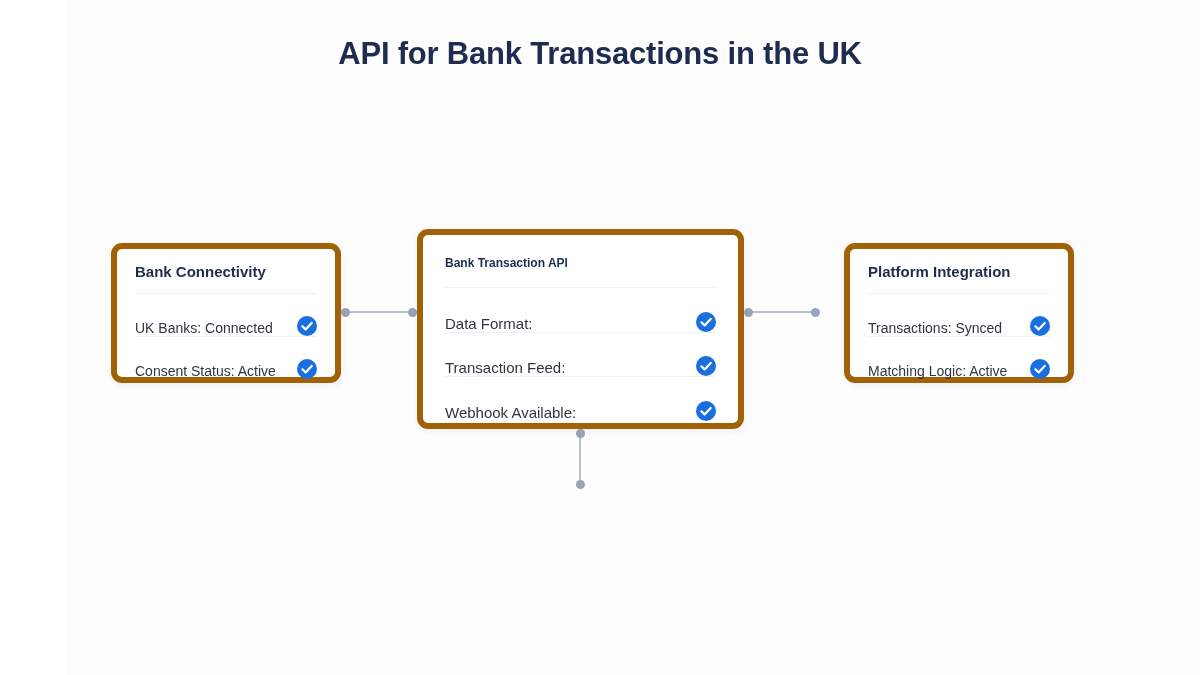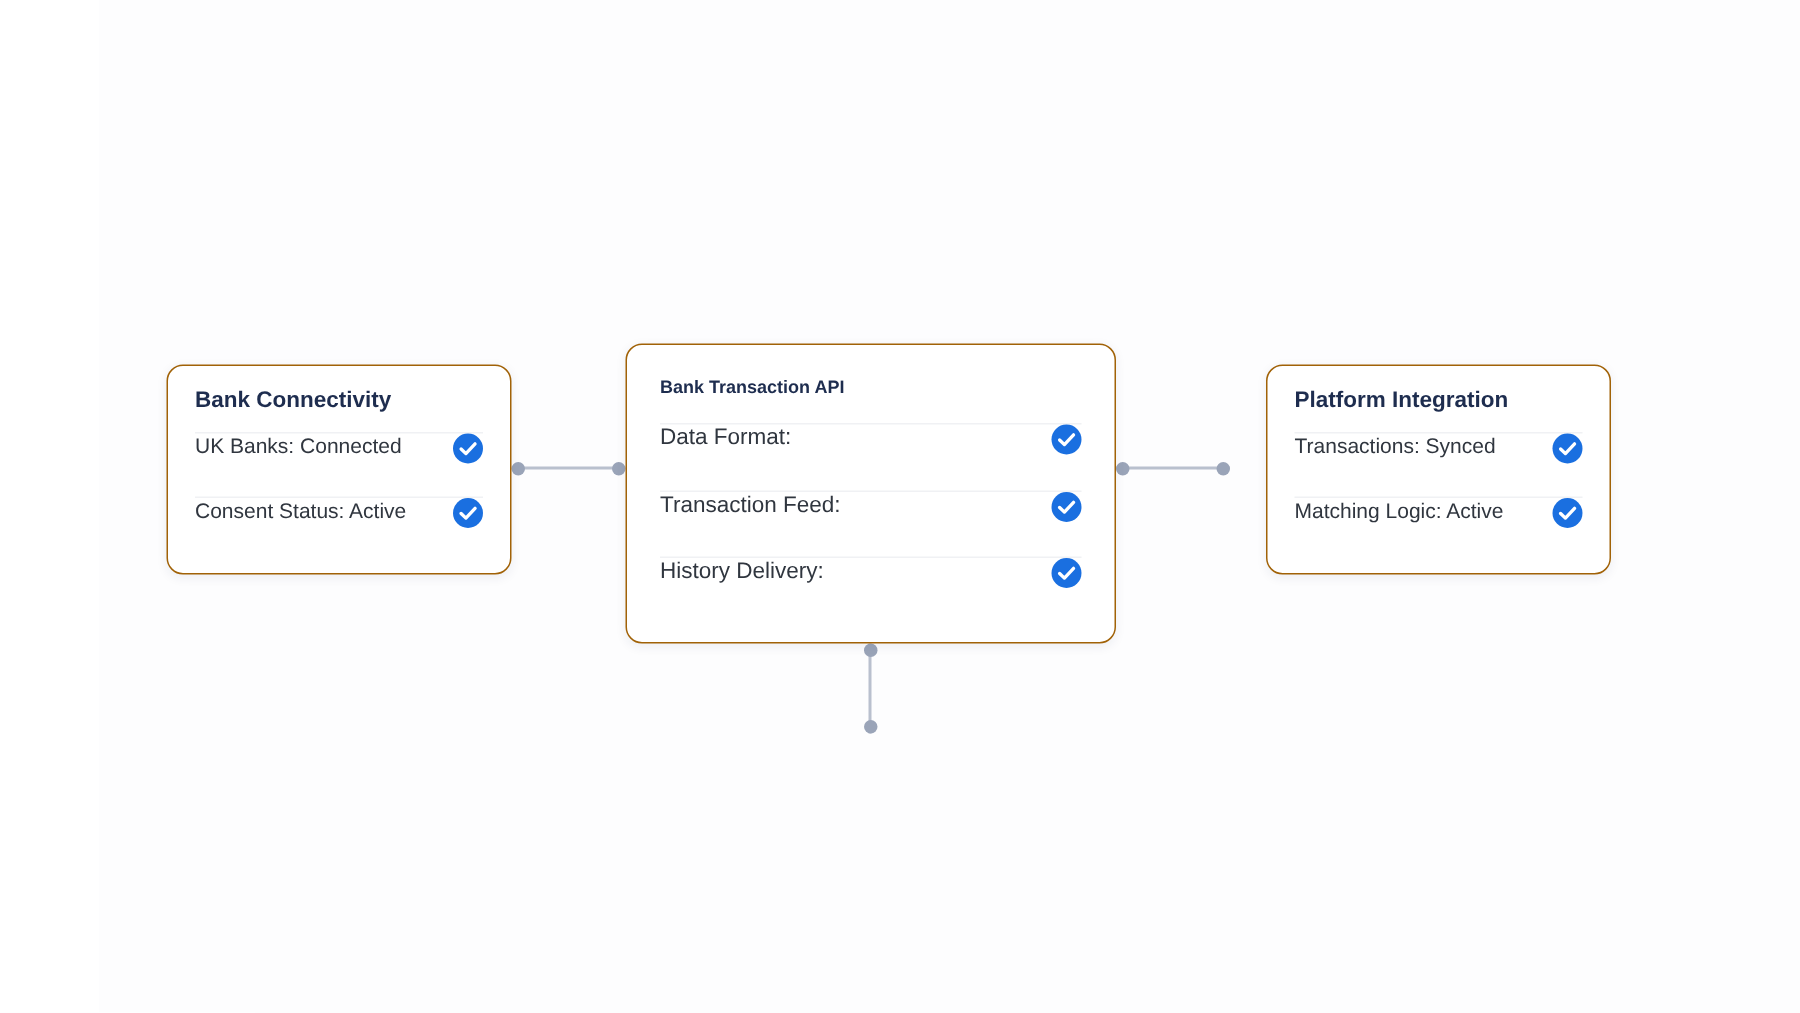--- a/index.html
+++ b/index.html
@@ -42,33 +42,33 @@
     font-size: 31px;
     font-weight: bold;
     color: #1e2d4f;
     letter-spacing: -0.2px;
   }
 
   
   .card {
     position: absolute;
     background: #ffffff;
-    border: 1px solid #a16207;
+    border: 6px solid #a16207;
     border-radius: 11px;
     box-shadow: 0 2px 7px rgba(30, 45, 79, 0.07);
     box-sizing: border-box;
   }
   .card-title {
     color: #1e2d4f;
     font-weight: bold;
     white-space: nowrap;
   }
   .row {
     display: flex;
-    align-items: flex-start;
+    align-items: flex-end;
     justify-content: space-between;
     border-top: 1px solid #f0f1f4;
   }
   .row-label {
     color: #30363f;
     white-space: nowrap;
   }
 
   
   .check {
@@ -177,20 +177,21 @@
   #conn-hub-bottom{ left: 571px; top: 429px; width: 18px; height: 60px; }
 </style>
 </head>
 <body>
 
 <div class="bg-left"></div>
 <div class="bg-right"></div>
 
 <div class="stage">
 
+  <div class="page-title">API for Bank Transactions in the UK</div>
 
   <div class="conn conn-h" id="conn-left-hub">
     <div class="conn-line-h"></div>
     <div class="dot start"></div>
     <div class="dot end"></div>
   </div>
 
   <div class="conn conn-h" id="conn-hub-right">
     <div class="conn-line-h"></div>
     <div class="dot start"></div>
@@ -235,21 +236,21 @@
     </div>
     <div class="row">
       <span class="row-label">Transaction Feed:</span>
       <span class="check">
         <svg width="20" height="20" viewBox="0 0 20 20">
             <path d="M5.4 10.3 L8.6 13.4 L14.7 6.9" fill="none" stroke="#ffffff" stroke-width="2.2" stroke-linecap="round" stroke-linejoin="round"></path>
           </svg>
       </span>
     </div>
     <div class="row">
-      <span class="row-label">History Delivery:</span>
+      <span class="row-label">Webhook Available:</span>
       <span class="check">
         <svg width="20" height="20" viewBox="0 0 20 20">
             <path d="M5.4 10.3 L8.6 13.4 L14.7 6.9" fill="none" stroke="#ffffff" stroke-width="2.2" stroke-linecap="round" stroke-linejoin="round"></path>
           </svg>
       </span>
     </div>
   </div>
 
   <div class="card card-sm" id="card-right">
     <div class="card-title">Platform Integration</div>

